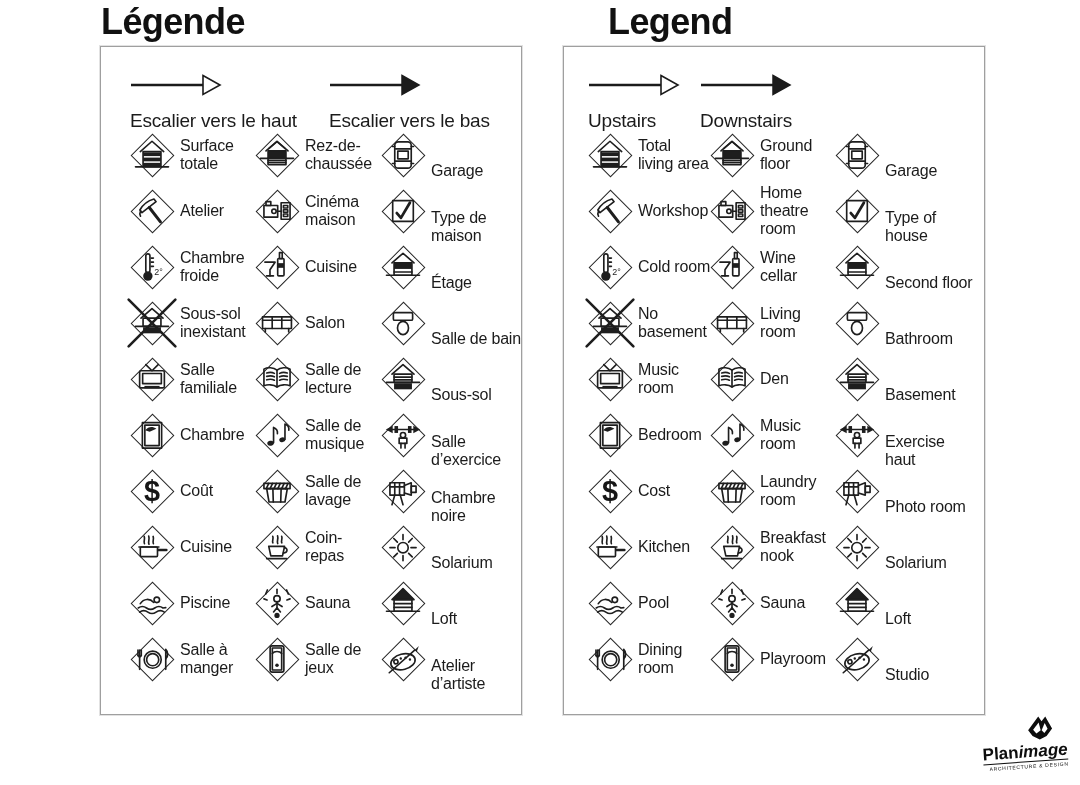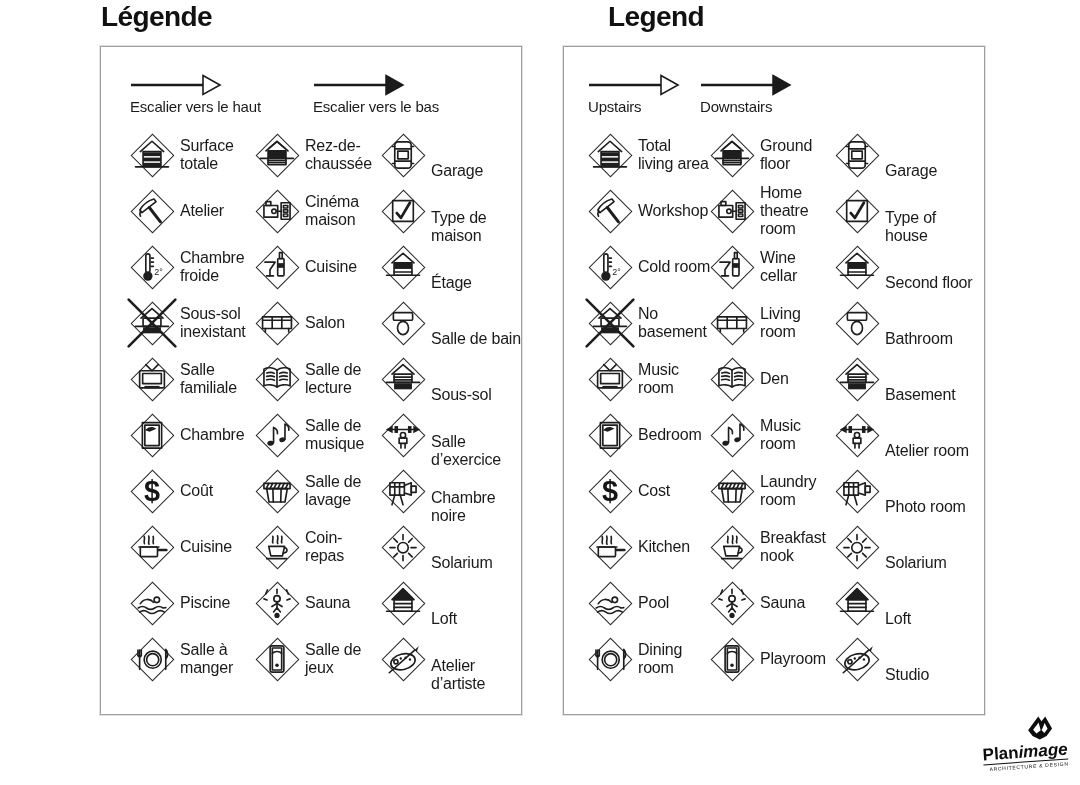--- a/index.html
+++ b/index.html
@@ -3,39 +3,39 @@
 <meta charset="utf-8">
 <style>
   html,body{margin:0;padding:0;}
   body{
     width:1080px;height:785px;position:relative;overflow:hidden;
     background:#ffffff;color:#1c1c1c;
     font-family:"Liberation Sans",sans-serif;
     -webkit-font-smoothing:antialiased;
   }
   .panel-title{
-    position:absolute;top:1px;font-size:28px;font-weight:bold;
+    position:absolute;top:1px;font-size:36px;font-weight:bold;
     letter-spacing:-0.6px;color:#111;
   }
   #title-fr{left:101px;}
   #title-en{left:564px;margin-left:44px;}
   .panel{
     position:absolute;top:46px;width:420px;height:667px;background:#fff;
     border:1px solid #9f9f9f;outline:1px solid #e2e2e2;
   }
   .panel.fr{left:100px;}
   .panel.en{left:563px;}
   .arrows{position:absolute;top:26px;left:0;right:0;height:56px;}
   .arrow-group{position:absolute;top:0;}
   .fr .arrow-group:nth-child(1){left:29px;}
-  .fr .arrow-group:nth-child(2){left:212px;}
+  .fr .arrow-group:nth-child(2){left:228px;}
   .en .arrow-group:nth-child(1){left:24px;}
   .en .arrow-group:nth-child(2){left:136px;}
   .arrow-group svg{display:block;}
-  .arrow-label{font-size:15px;letter-spacing:-0.2px;margin-top:1px;white-space:nowrap;color:#1b1b1b;}
+  .arrow-label{font-size:19px;letter-spacing:-0.2px;margin-top:13px;white-space:nowrap;color:#1b1b1b;}
   .grid{position:absolute;top:80px;left:0;right:0;}
   .row{display:flex;height:56px;align-items:center;}
   .fr .row{padding-left:29px;}
   .en .row{padding-left:24px;}
   .cell{display:flex;align-items:center;height:56px;}
   .fr .c1{width:125px;} .fr .c2{width:126px;}
   .en .c1{width:122px;} .en .c2{width:125px;}
   .c3{flex:1;}
   .sym{position:relative;width:44px;height:44px;flex:0 0 44px;margin-right:6px;}
   .diamond{
@@ -877,21 +877,21 @@
                 <path d="M23.5,9.2 L28.5,12 L23.5,14.8 Z" fill="#1e1e1e" stroke="none"></path>
                 <rect x="9.8" y="9.5" width="2.6" height="5" fill="#1e1e1e" stroke="none"></rect>
                 <rect x="19.6" y="9.5" width="2.6" height="5" fill="#1e1e1e" stroke="none"></rect>
                 <circle cx="16" cy="16.1" r="1.9"></circle>
                 <rect x="13.2" y="18.3" width="5.6" height="3.8"></rect>
                 <line x1="14.5" y1="22.1" x2="14.5" y2="25.5"></line>
                 <line x1="17.5" y1="22.1" x2="17.5" y2="25.5"></line>
               </g>
             </svg>
           </div>
-          <div class="lbl">Atelier room</div>
+          <div class="lbl">Exercise haut</div>
         </div>
       </div>
       <div class="row">
         <div class="cell c1">
           <div class="sym">
             <span class="diamond"></span>
             <svg class="pict" viewBox="0 0 32 32">
               <g stroke="#1e1e1e" fill="none" stroke-width="1.2" stroke-linecap="round" stroke-linejoin="round">
                 <text x="16" y="23.5" text-anchor="middle" font-size="21" font-weight="bold" fill="#161616" stroke="none" font-family="Liberation Sans, sans-serif">$</text>
               </g>

